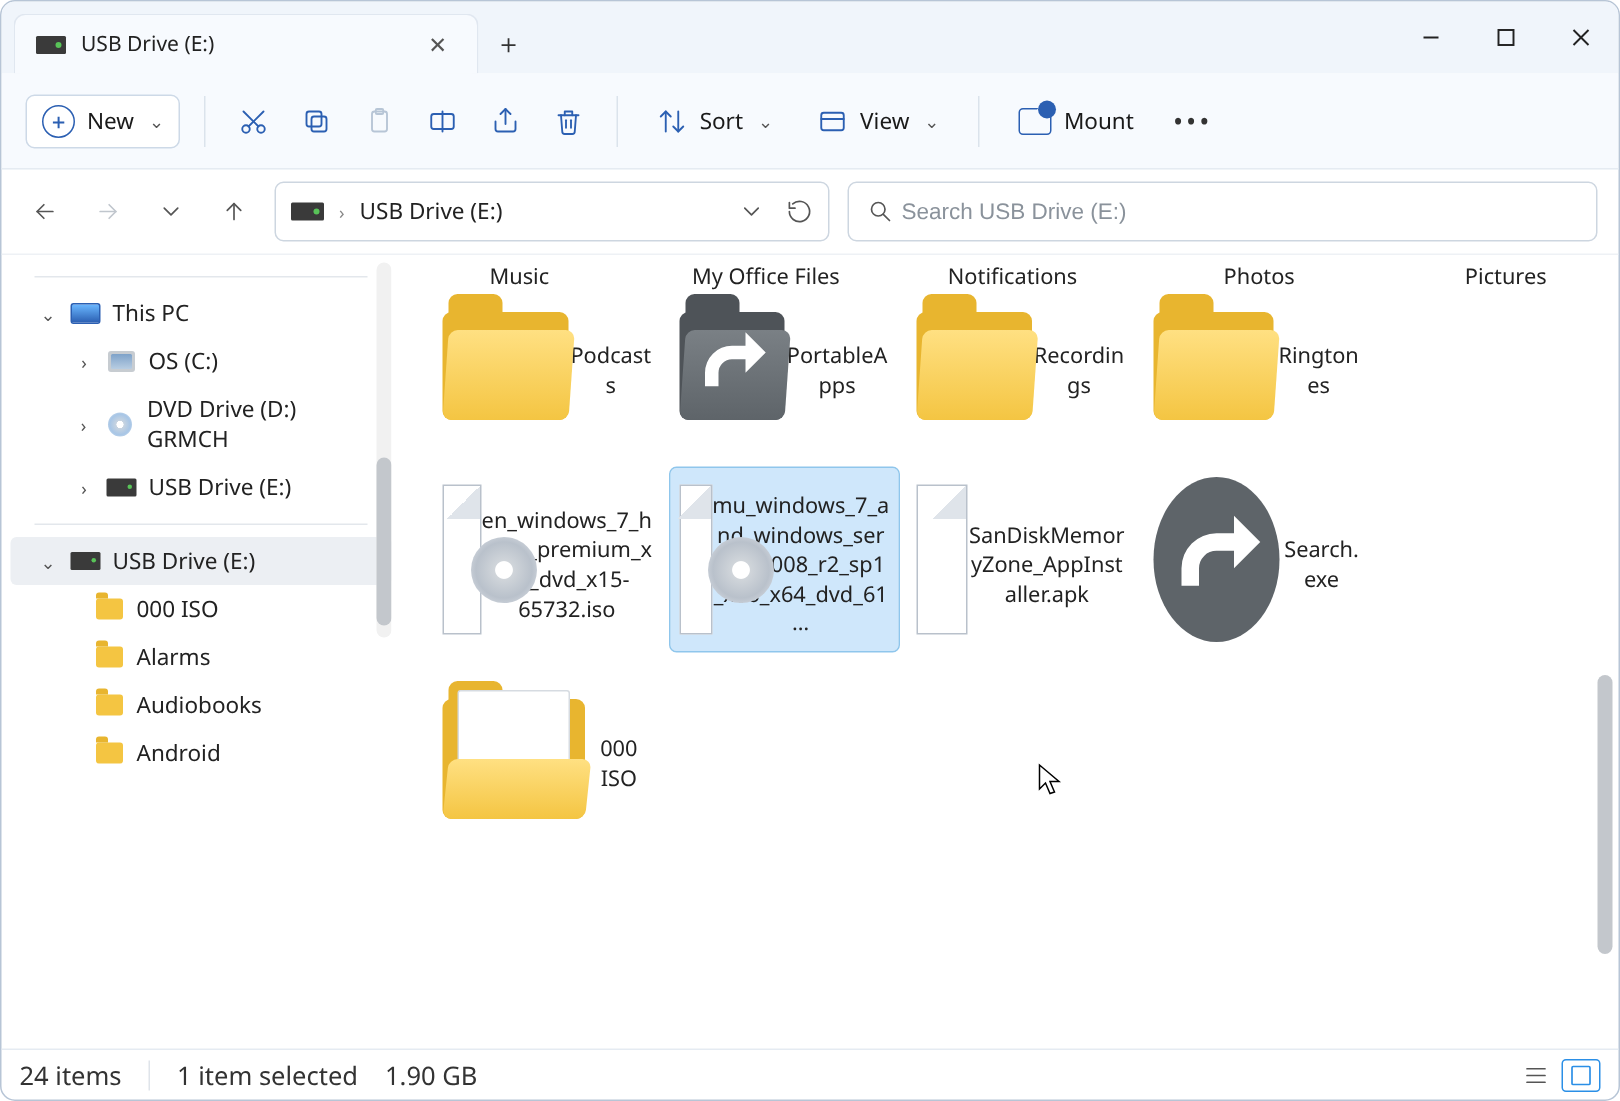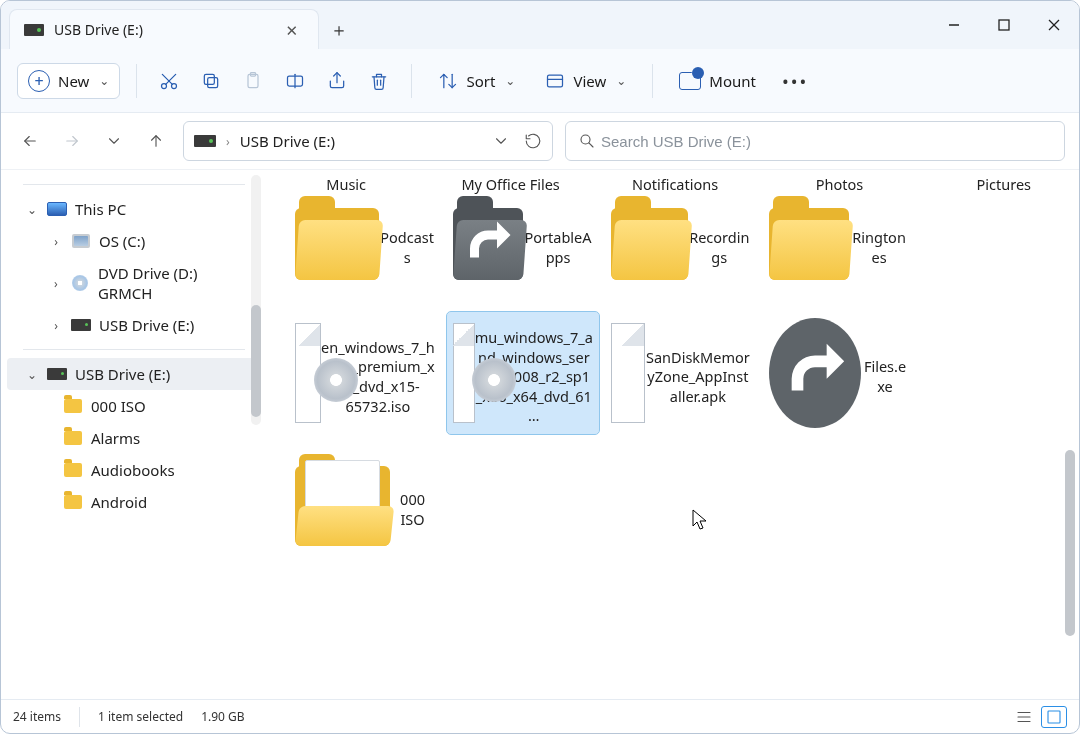--- a/index.html
+++ b/index.html
@@ -85,21 +85,21 @@
   .round-shortcut{width:110px;height:110px;border-radius:50%;background:#5e6469;display:flex;align-items:center;justify-content:center;}
   .folder-preview{width:112px;height:80px;position:relative;}
   .folder-preview .back{position:absolute;inset:0;background:#e8b52f;border-radius:6px;}
   .folder-preview .tab-part{position:absolute;top:-12px;left:4px;width:36px;height:16px;background:#e8b52f;border-radius:6px 6px 0 0;}
   .folder-preview .sheet{position:absolute;top:-6px;left:10px;right:10px;height:62px;background:#fff;border:1px solid #d6dbe1;border-radius:2px;}
   .folder-preview .front{position:absolute;left:0;right:0;bottom:0;height:40px;background:linear-gradient(180deg,#ffe082,#f4c542);border-radius:6px;transform:skewX(-6deg);transform-origin:bottom;}
   .cursor{position:absolute;left:430px;top:338px;pointer-events:none;}
   .content-scroll{position:absolute;right:4px;top:280px;width:10px;height:186px;background:#c3c7cc;border-radius:5px;}
 
   
-  .status{height:34px;border-top:1px solid #e5ebf2;display:flex;align-items:center;padding:0 12px;font-size:12px;color:#333;gap:18px;}
+  .status{height:34px;border-top:1px solid #e5ebf2;display:flex;align-items:center;padding:0 12px;font-size:17px;color:#333;gap:18px;}
   .status .sdiv{width:1px;height:20px;background:#dfe4ea;}
   .viewbtns{margin-left:auto;display:flex;gap:4px;}
   .vbtn{width:26px;height:22px;display:flex;align-items:center;justify-content:center;border:1px solid transparent;border-radius:3px;}
   .vbtn.active{border-color:#2b8fe6;color:#2b8fe6;}
   svg.t-icon{width:20px;height:20px;stroke:#2b5fb2;fill:none;stroke-width:1.5;stroke-linecap:round;stroke-linejoin:round;}
   svg.g-icon{width:18px;height:18px;stroke:#555;fill:none;stroke-width:1.5;stroke-linecap:round;stroke-linejoin:round;}
 </style>
 </head>
 <body>
 
@@ -385,21 +385,21 @@
       <div class="item">
         <div class="file-lg"></div>
         <div class="label">SanDiskMemoryZone_AppInstaller.apk</div>
       </div>
       <div class="item">
         <div class="round-shortcut">
             <svg width="70" height="70" viewBox="0 0 24 24" fill="#fff">
               <path d="M4 14a8 8 0 0 1 8-8h4V2l6 6-6 6V10h-4a4 4 0 0 0-4 4v4H4z"></path>
             </svg>
           </div>
-        <div class="label">Files.exe</div>
+        <div class="label">Search.exe</div>
       </div>
       <div class="item">
         <div class="folder-preview">
             <div class="tab-part"></div>
             <div class="back"></div>
             <div class="sheet"></div>
             <div class="front"></div>
           </div>
         <div class="label">000 ISO</div>
       </div>

